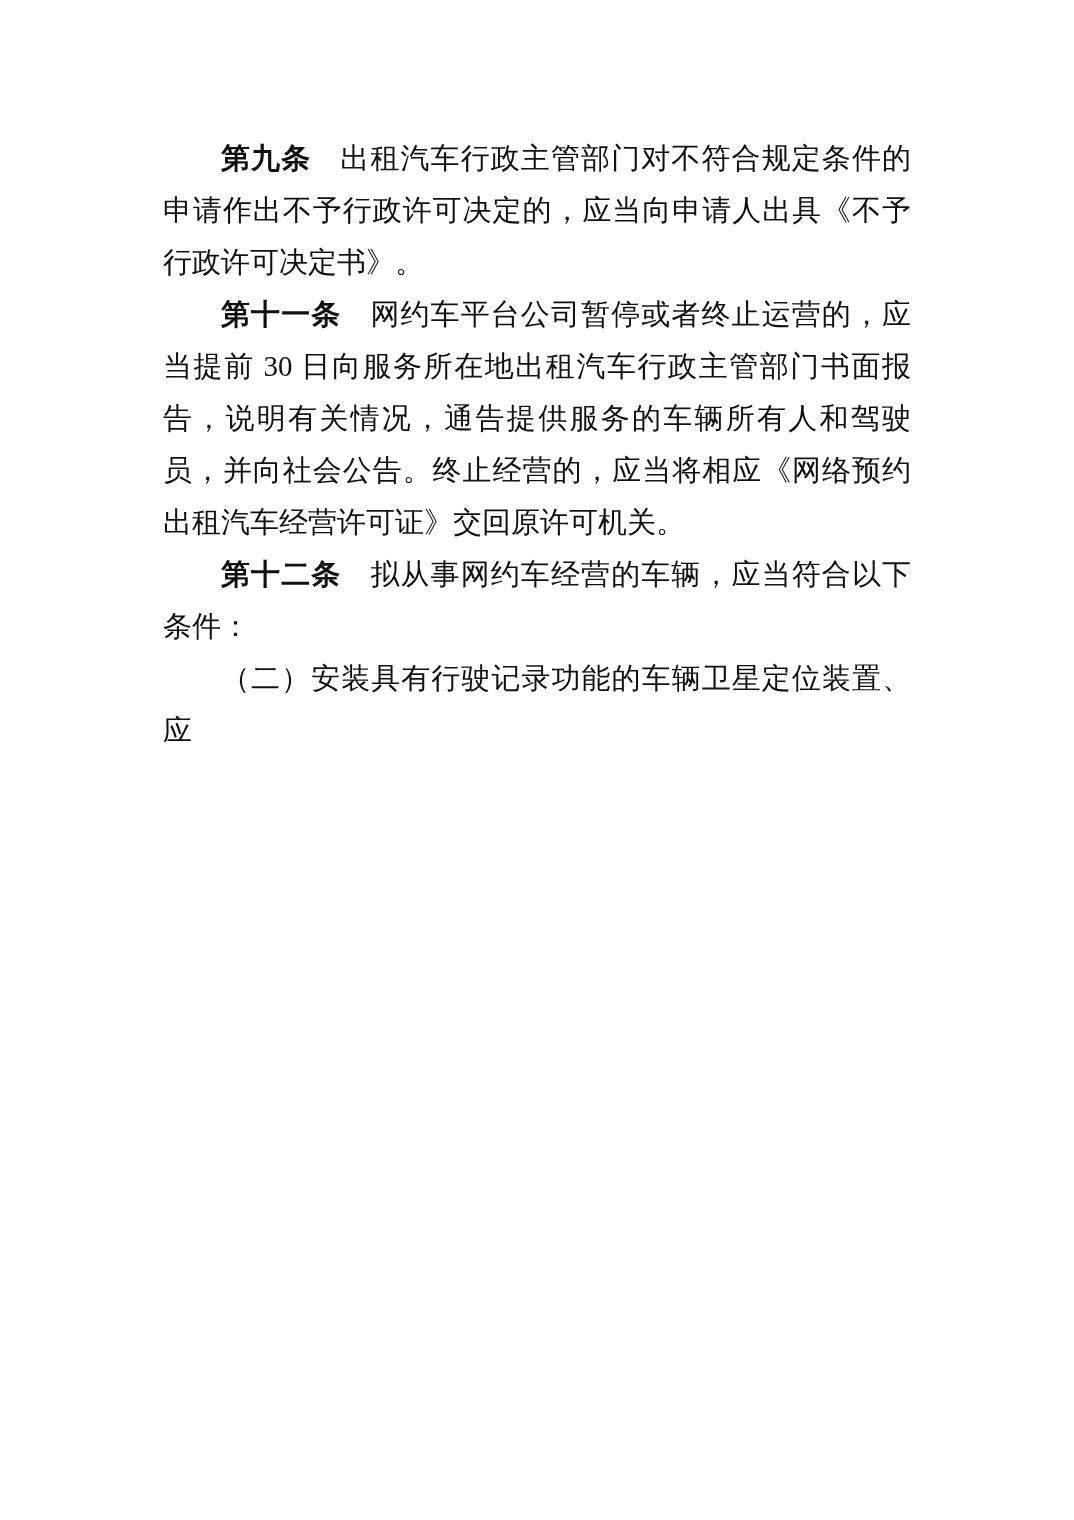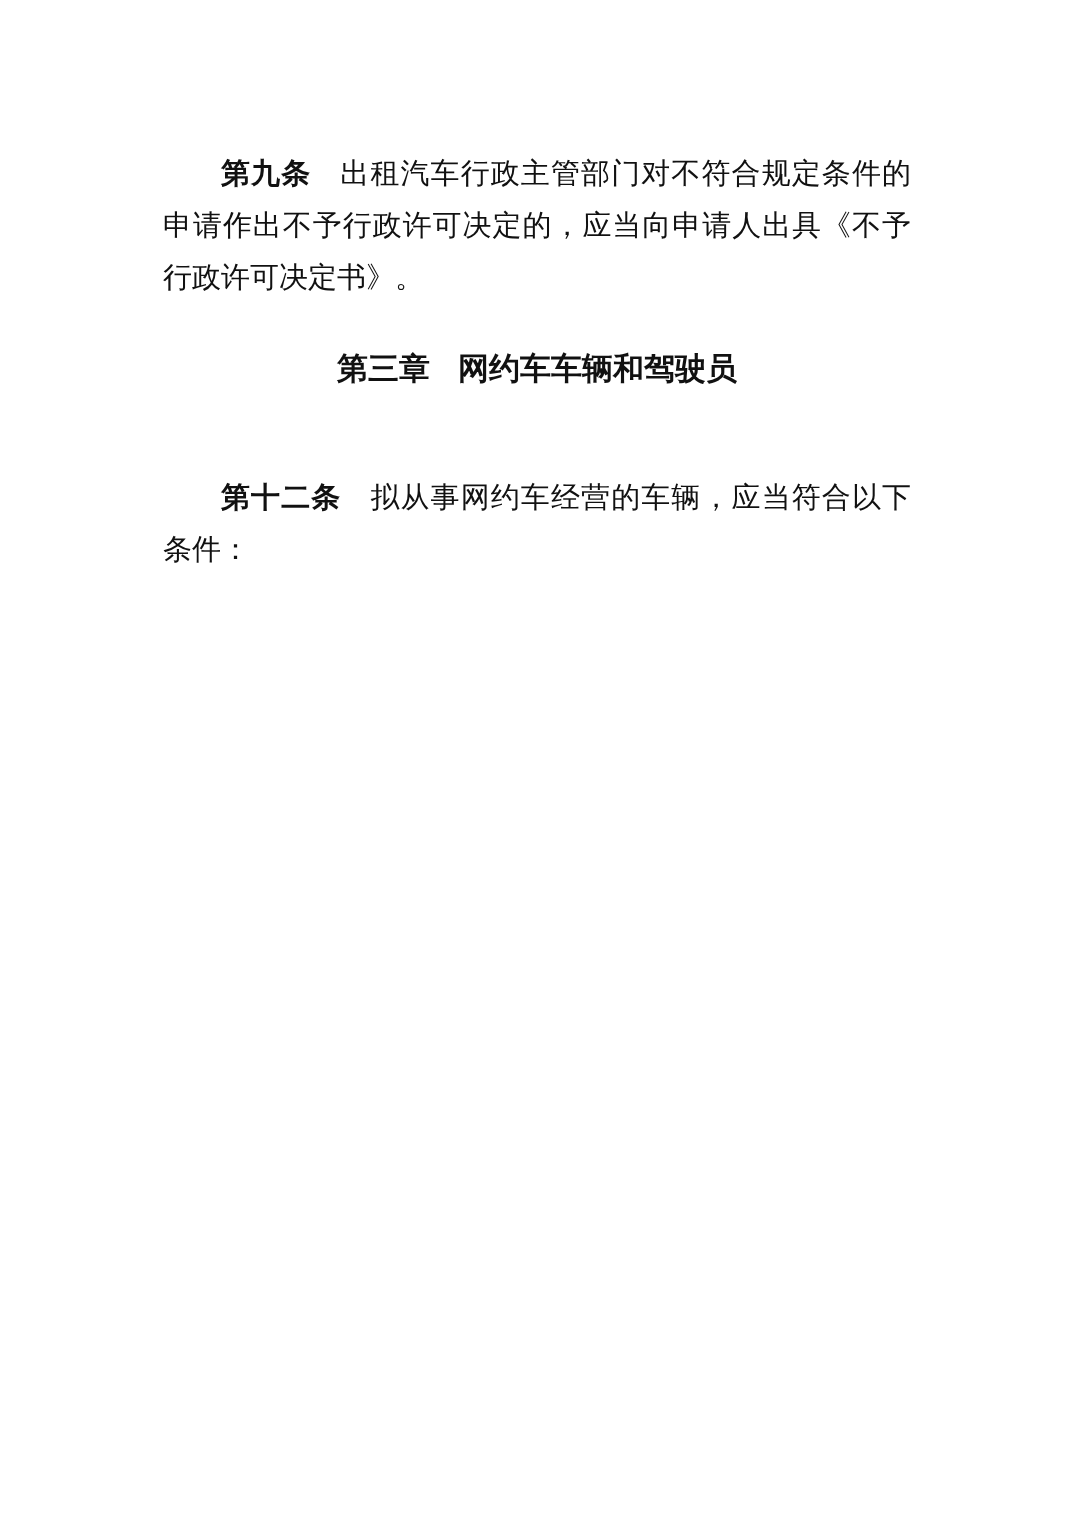--- a/index.html
+++ b/index.html
@@ -11,21 +11,21 @@
     height: 1520px;
     background: #ffffff;
     position: relative;
     font-family: "Liberation Serif", "DejaVu Serif", serif;
     color: #111111;
     overflow: hidden;
   }
   .doc {
     position: absolute;
     left: 163px;
-    top: 147px;
+    top: 132px;
     width: 748px;
     font-size: 29px;
     line-height: 52px;
   }
   p.para {
     margin: 0;
     text-indent: 2em;
     text-align: justify;
     text-align-last: left;
     word-break: break-all;
@@ -49,20 +49,21 @@
 </style>
 </head>
 <body>
 
 <div class="doc">
 
   <p class="para"><span class="article-label">第九条</span><span>出租汽车行政主管部门对不符合规定条件的申请作出不予行政许可决定的，应当向申请人出具《不予行政许可决定书》。</span></p>
 
 
 
+  <p class="para"><span class="article-label">第十一条</span><span>网约车平台公司暂停或者终止运营的，应当提前 30 日向服务所在地出租汽车行政主管部门书面报告，说明有关情况，通告提供服务的车辆所有人和驾驶员，并向社会公告。终止经营的，应当将相应《网络预约出租汽车经营许可证》交回原许可机关。</span></p>
 
-  <h2 class="chapter"><span class="chapter-number">第三章</span><span>网约车车辆和驾驶员</span></h2>
 
   <p class="para"><span class="article-label">第十二条</span><span>拟从事网约车经营的车辆，应当符合以下条件：</span></p>
 
 
+  <p class="para"><span>（二）安装具有行驶记录功能的车辆卫星定位装置、应</span></p>
 
 </div>
 
 </body></html>

